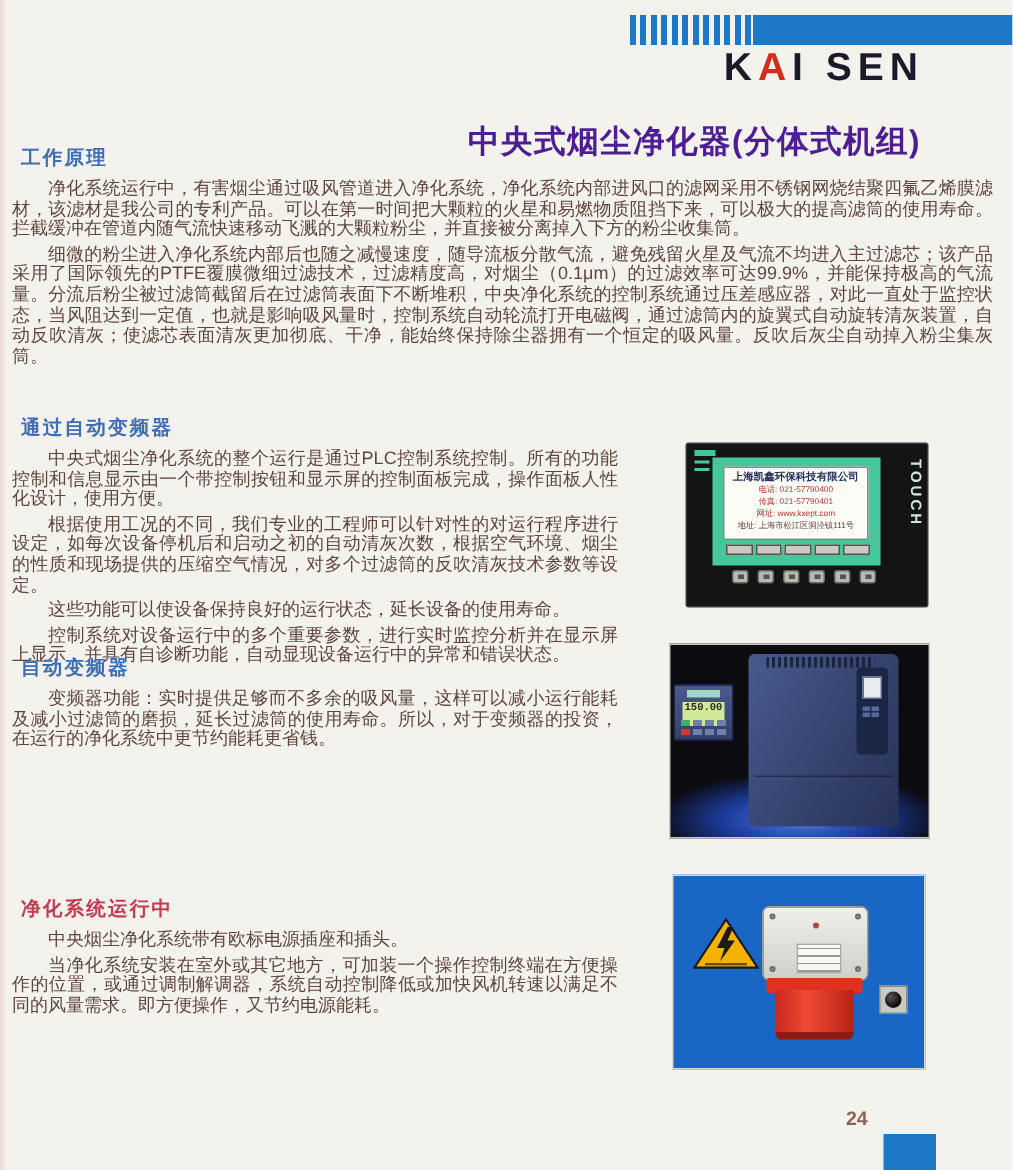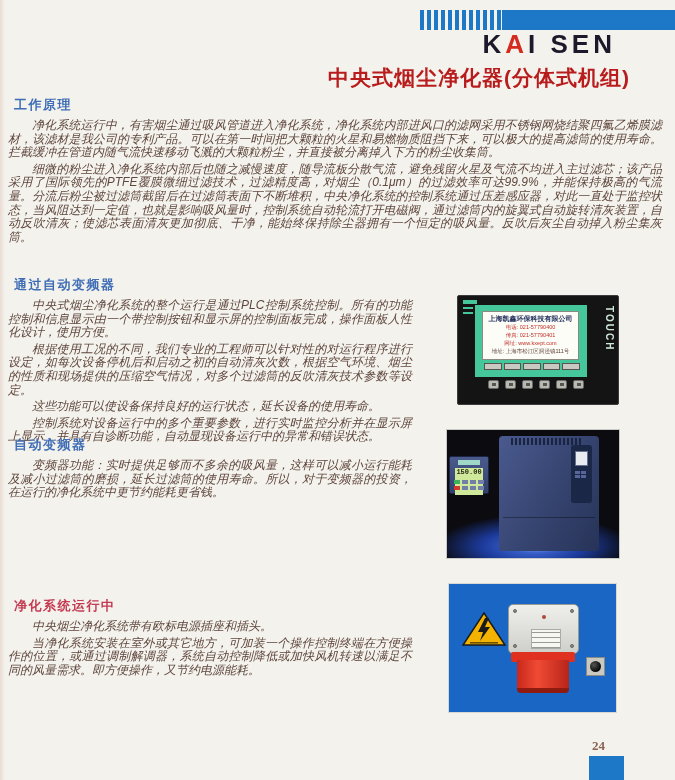--- a/index.html
+++ b/index.html
@@ -9,29 +9,29 @@
         background:linear-gradient(90deg,rgba(210,160,150,.28),rgba(210,160,150,0));z-index:5;}
 
   
   .top-bar{position:absolute;top:10px;left:420px;right:0;height:20px;display:flex;}
   .top-bar .stripes{width:82px;height:100%;
         background:repeating-linear-gradient(90deg,#1d79c7 0 4px,#f3f2ec 4px 7px);}
   .top-bar .solid{flex:1;background:#1d79c7;}
   .logo{position:absolute;top:29px;right:59px;font-size:26px;font-weight:bold;
         letter-spacing:4px;color:#1c1a2a;}
   .logo .red{color:#d42b1e;}
-  .title{position:absolute;top:64px;right:45px;margin:0;font-size:21px;font-weight:bold;
-        color:#b91c1c;letter-spacing:1px;}
+  .title{position:absolute;top:64px;right:45px;margin:16px;font-size:21px;font-weight:bold;
+        color:#4c1d95;letter-spacing:1px;}
 
   
   section{position:absolute;left:8px;}
   .sec-head{margin:0 0 5px 6px;font-size:13px;font-weight:bold;letter-spacing:1.5px;color:#3f6db6;}
   .sec-head.red{color:#c43b52;}
   section p{margin:0 0 3px 0;font-size:12px;line-height:13.6px;color:#5f463d;
-        text-indent:2em;text-align:justify;font-style:italic;}
+        text-indent:2em;text-align:justify;}
   .sec1{top:96px;width:654px;}
   .sec2{top:276px;width:404px;}
   .sec3{top:436px;width:404px;}
   .sec4{top:597px;width:404px;}
 
   
   .touch-photo{position:absolute;left:457px;top:295px;width:160px;height:108px;
         background:#141414;border:1px solid #3c3c3c;border-radius:2px;}
   .tp-chip{position:absolute;left:5px;top:4px;width:14px;height:4px;background:#45c79b;}
   .tp-led{position:absolute;left:5px;width:10px;height:2px;background:#45c79b;}
@@ -65,21 +65,21 @@
   .inv-groove{position:absolute;left:4%;top:70%;width:92%;border-top:1px solid rgba(0,0,0,.35);}
   .inv-panel{position:absolute;right:7px;top:9px;width:21px;height:58px;background:#1b2747;
         border-radius:3px;}
   .inv-mini-screen{position:absolute;left:4px;top:6px;width:13px;height:15px;background:#e8ecf0;
         border:1px solid #66708c;box-sizing:border-box;}
   .inv-mini-keys{position:absolute;left:4px;top:26px;width:13px;display:flex;flex-wrap:wrap;gap:1px;}
   .inv-mini-keys i{width:5px;height:3px;background:#57659a;display:block;}
   .inv-keypad{position:absolute;left:2px;top:26px;width:40px;height:38px;border-radius:2px;
         background:linear-gradient(#4a5a8c,#32406b);border:1px solid #1c2545;box-sizing:border-box;}
   .inv-teal{position:absolute;left:20%;top:3px;width:60%;height:5px;background:#9fd8c8;}
-  .inv-lcd{position:absolute;left:12%;top:11px;width:76%;height:27px;background:#cfe89a;
+  .inv-lcd{position:absolute;left:12%;top:11px;width:76%;height:16px;background:#cfe89a;
         color:#2a2a1a;font-family:"Liberation Mono",monospace;font-size:7px;line-height:9px;
         text-align:center;font-weight:bold;}
   .inv-keys{position:absolute;left:10%;top:23px;width:80%;display:flex;flex-wrap:wrap;gap:2px;}
   .inv-keys i{width:6px;height:4px;background:#717ea8;display:block;}
   .inv-keys i.g{background:#3fae5f;} .inv-keys i.r{background:#d03a2a;}
 
   
   .plug-photo{position:absolute;left:448px;top:583px;width:167px;height:128px;background:#1a66c4;
         border:1px solid #d8d8d2;overflow:hidden;}
   .warn{position:absolute;left:13px;top:28px;width:44px;height:34px;}
@@ -98,21 +98,21 @@
   .plug-cyl{position:absolute;left:68px;top:76px;width:52px;height:32px;
         background:linear-gradient(90deg,#c8281c,#f04a34 40%,#b82418);border-radius:0 0 4px 4px;}
   .plug-rim{position:absolute;left:68px;top:104px;width:52px;height:5px;background:#8e1a10;
         border-radius:0 0 4px 4px;}
   .lock-sq{position:absolute;left:137px;top:73px;width:19px;height:19px;background:#c9c9c2;
         border:1px solid #8a8a84;box-sizing:border-box;}
   .lock-circ{position:absolute;left:3px;top:3px;width:11px;height:11px;border-radius:50%;
         background:radial-gradient(circle at 35% 35%,#555,#0c0c0c 65%);}
 
   
-  .page-num{position:absolute;left:592px;top:738px;font-size:13px;font-weight:bold;color:#8a6553;font-family:Liberation Serif, serif;}
+  .page-num{position:absolute;left:564px;top:738px;font-size:13px;font-weight:bold;color:#8a6553;}
   .footer-sq{position:absolute;left:589px;top:756px;width:35px;height:24px;background:#1d79c7;}
 </style>
 </head>
 <body>
 
 <div class="page">
 
   <div class="top-bar">
     <div class="stripes"></div>
     <div class="solid"></div>

